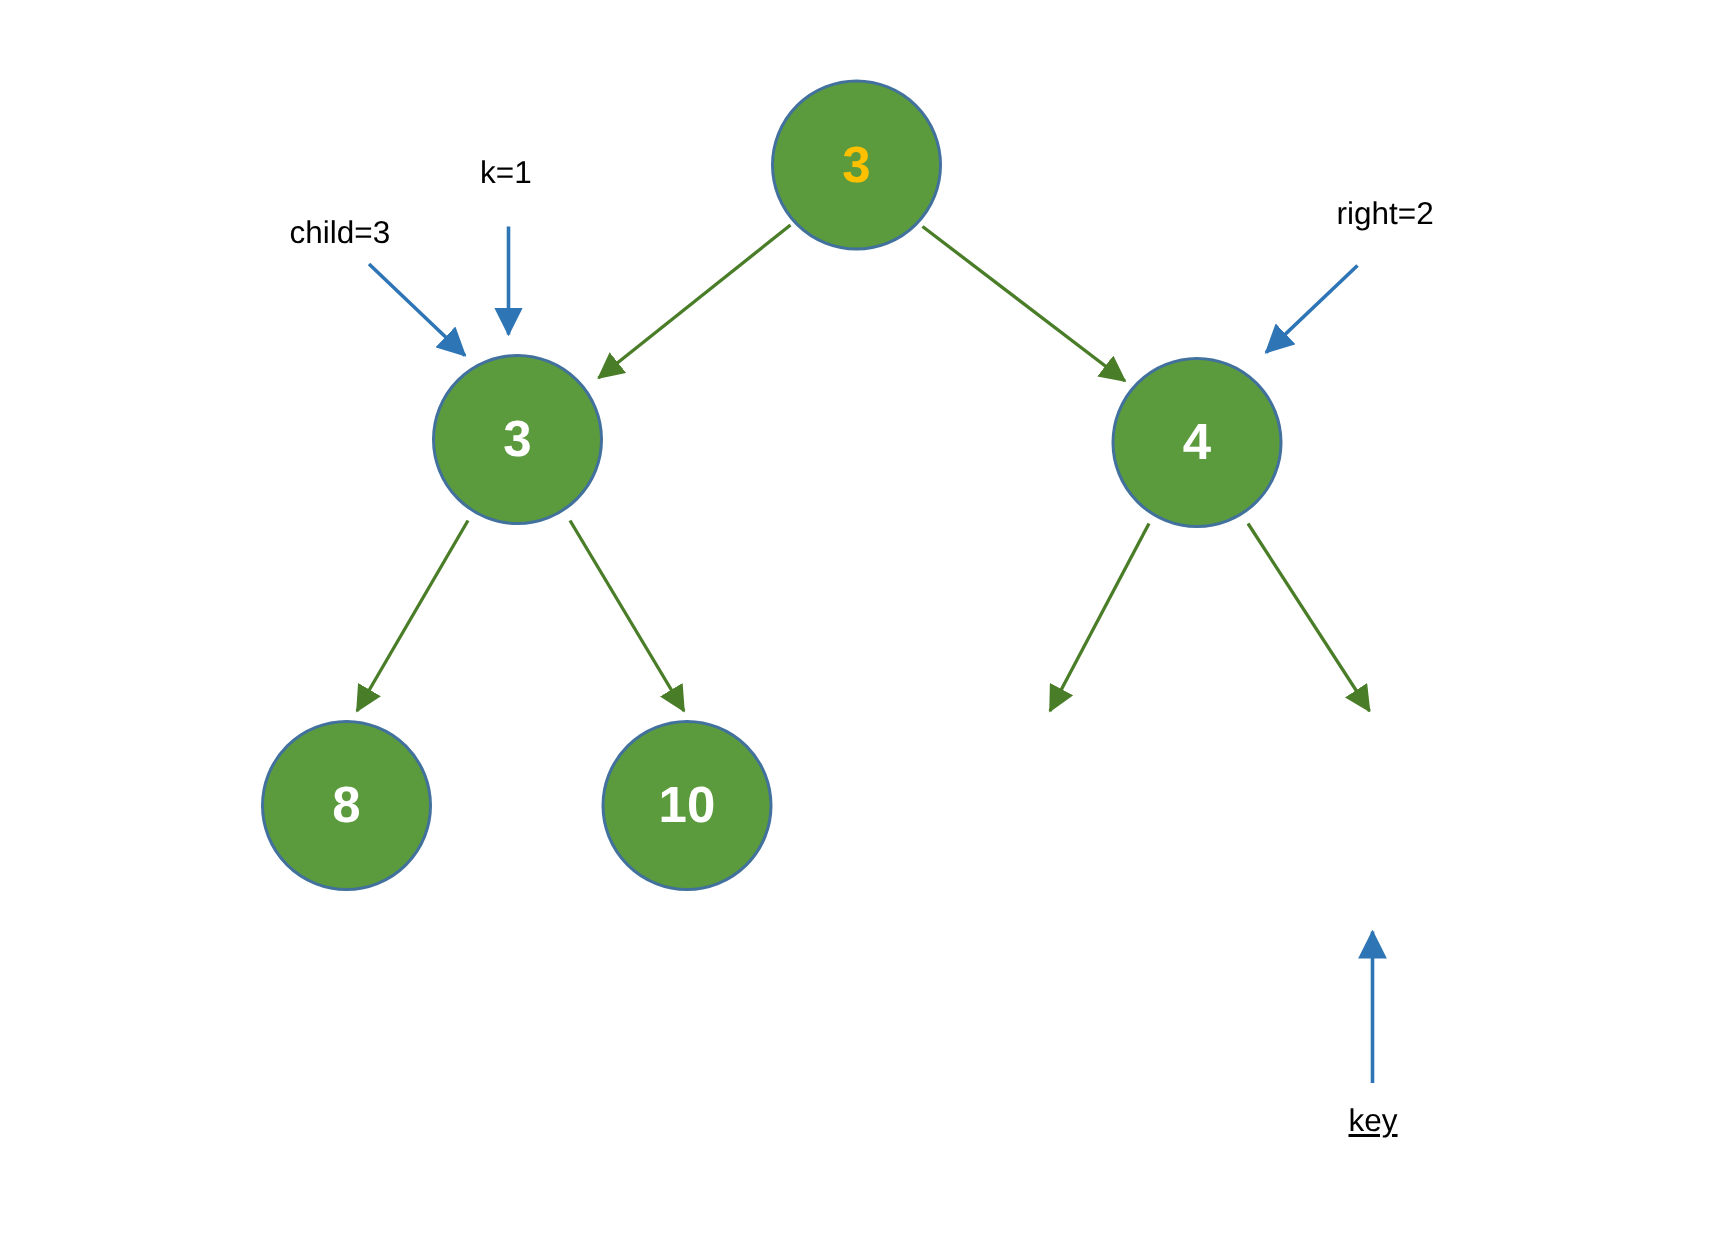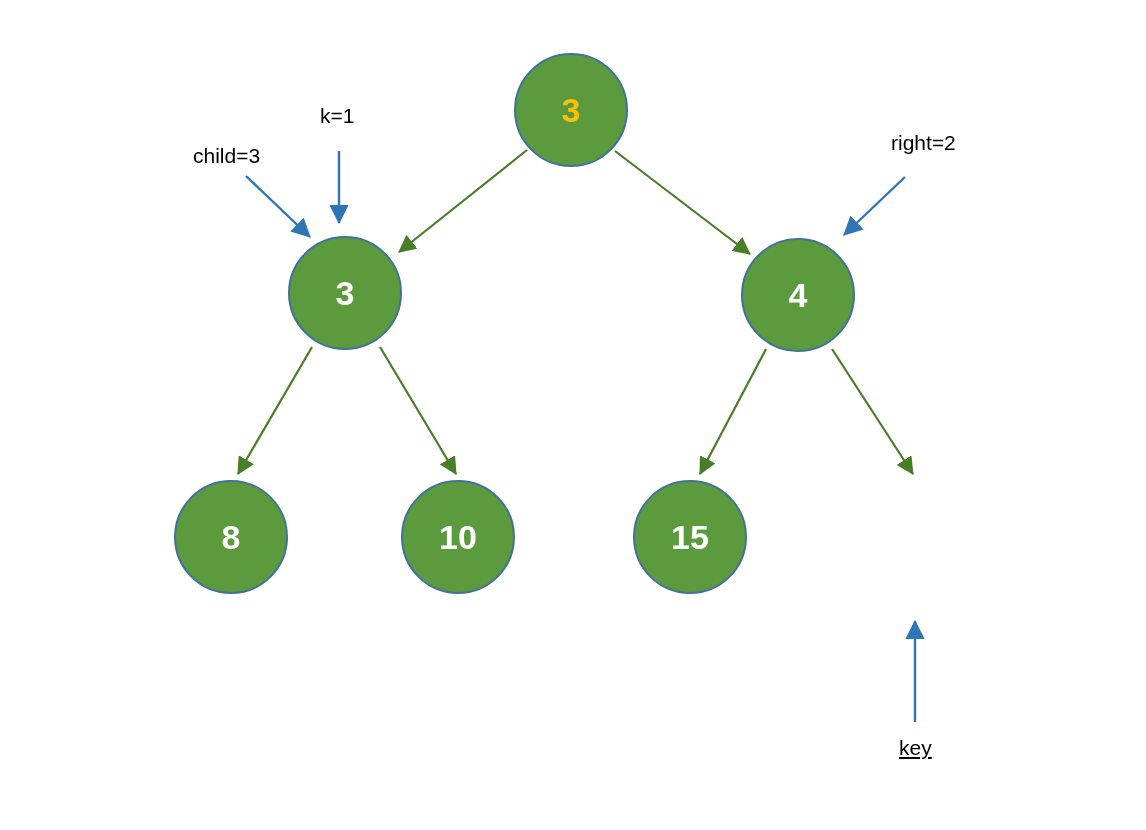--- a/index.html
+++ b/index.html
@@ -100,22 +100,19 @@
   </div>
   <div class="node node-right">
     <span>4</span>
   </div>
   <div class="node node-leaf8">
     <span>8</span>
   </div>
   <div class="node node-leaf10">
     <span>10</span>
   </div>
-  <div class="node node-leaf15">
-    <span>15</span>
-  </div>
 
   <div class="annotation ann-child">child=3</div>
   <div class="annotation ann-k">k=1</div>
   <div class="annotation ann-right">right=2</div>
   <div class="annotation ann-key">key</div>
 
 </div>
 
 </body></html>

